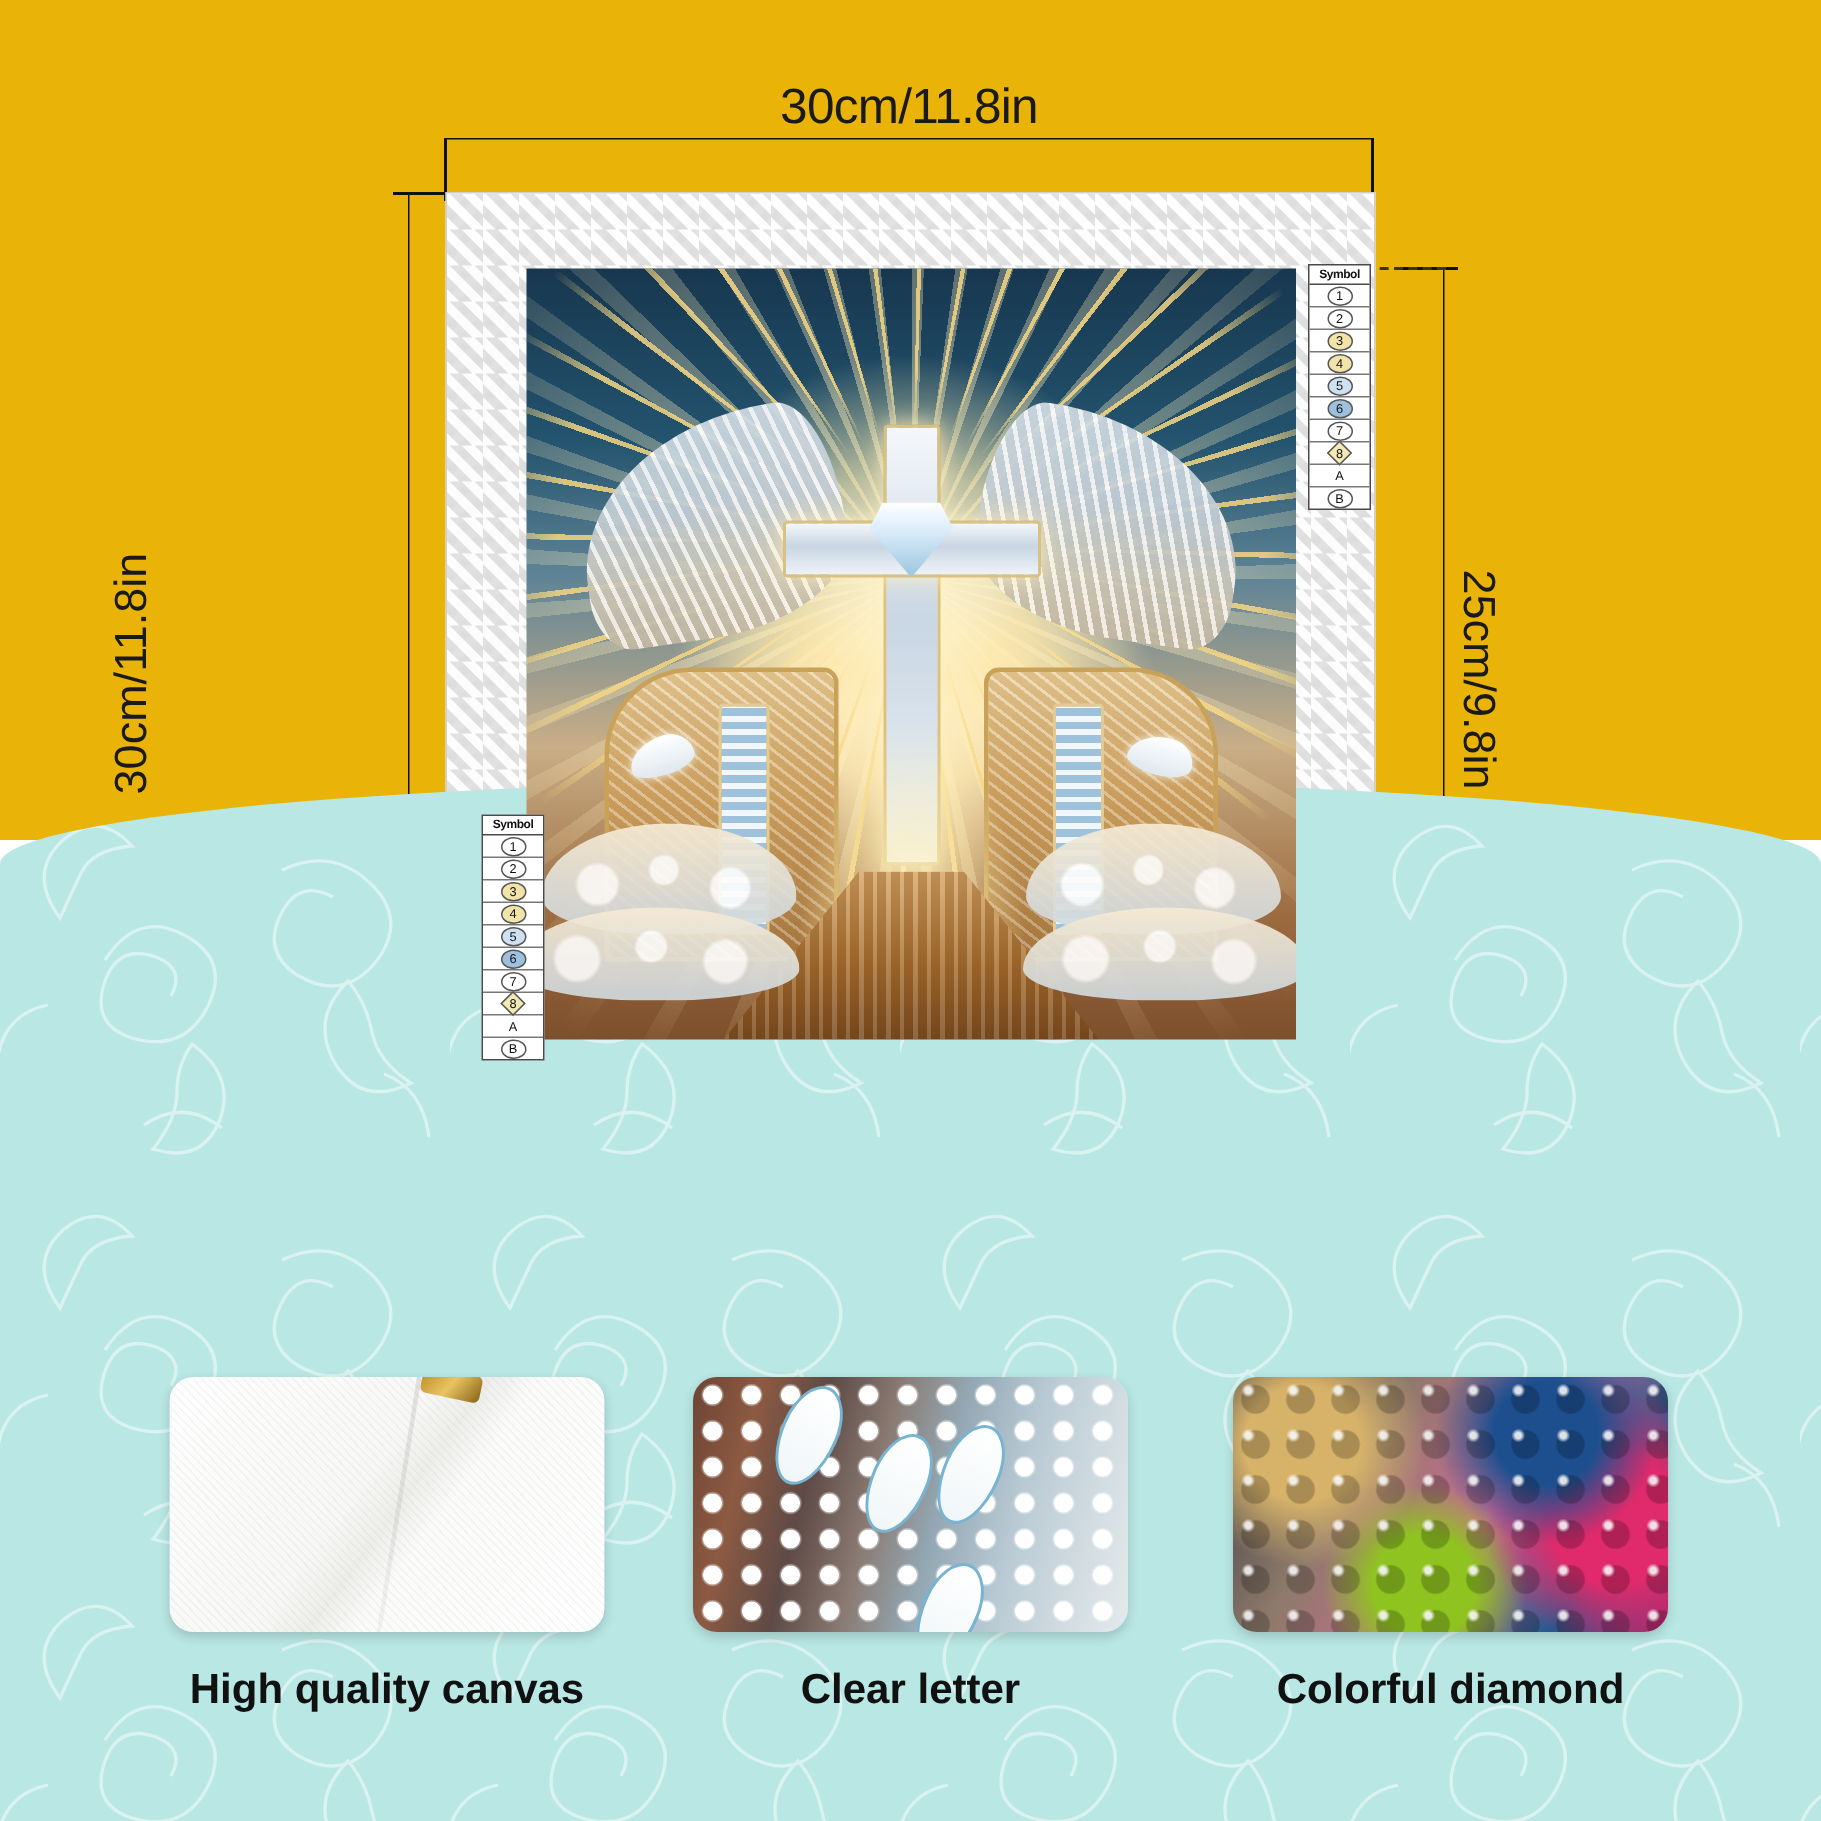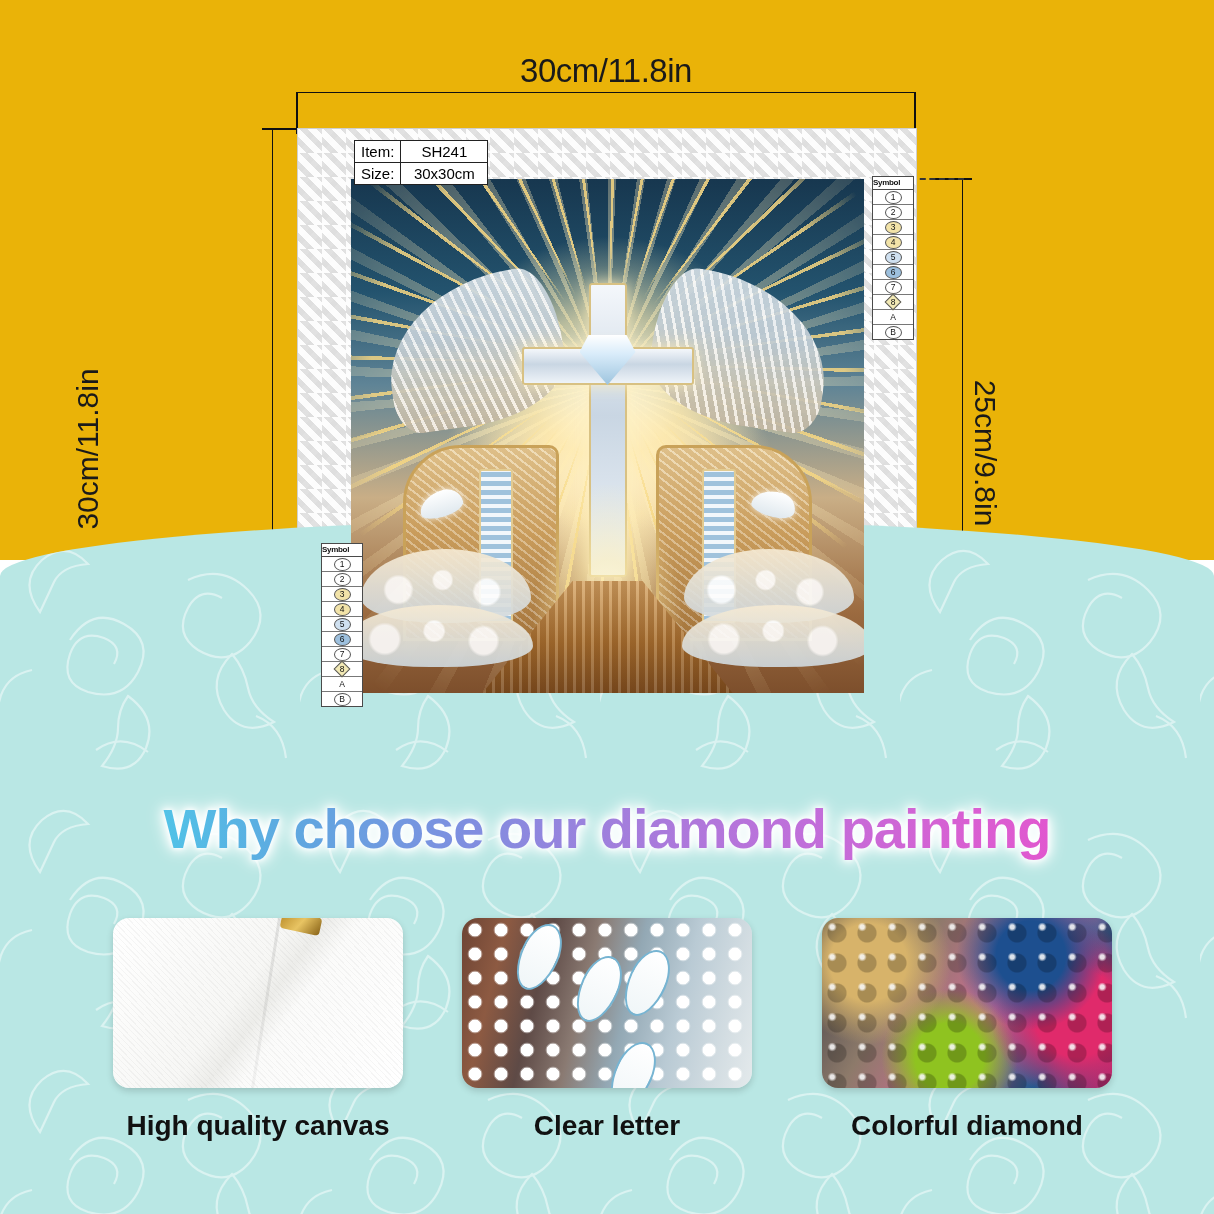--- a/index.html
+++ b/index.html
@@ -232,20 +232,21 @@
   }
   #dove-l{left:68px;bottom:176px;transform:rotate(-16deg);}
   #dove-r{right:68px;bottom:176px;transform:rotate(16deg);}
 
   
   .symbol-legend{
     position:absolute;z-index:8;
     background:#ffffff;border:1.4px solid #4a4a4a;
     width:40px;
     font-size:8px;color:#111;
+    text-align:center;
   }
   #symbol-legend-top{left:872px;top:176px;}
   #symbol-legend-bottom{left:321px;top:543px;}
   .symbol-legend .sym-head{
     font-size:8px;font-weight:700;line-height:12px;height:12px;
     border-bottom:1.2px solid #4a4a4a;letter-spacing:-.3px;
   }
   .symbol-legend .sym-row{
     height:14px;line-height:14px;border-bottom:1px solid #777;
     display:flex;align-items:center;justify-content:center;
@@ -376,32 +377,20 @@
   <div id="dim-right-top-tick"></div>
   <div id="dim-right-bot-tick"></div>
   <div id="dim-right-label">25cm/9.8in</div>
 
   <div id="dash-top" class="dash-leader"></div>
   <div id="dash-bottom" class="dash-leader"></div>
 
   <div id="canvas-sheet">
     <div id="canvas-weave"></div>
 
-    <table id="info-table">
-      <tbody>
-          <tr>
-        <td class="info-key">Item:</td>
-        <td class="info-val">SH241</td>
-      </tr>
-      <tr>
-        <td class="info-key">Size:</td>
-        <td class="info-val">30x30cm</td>
-      </tr>
-    </tbody>
-      </table>
 
     <div id="artwork">
       <div id="rays"></div>
       <div id="ray-beads"></div>
       <div id="core-glow"></div>
 
       <div class="wing" id="wing-left"></div>
       <div class="wing" id="wing-right"></div>
 
       <div id="cross-v"></div>
@@ -511,21 +500,20 @@
           <path d="M188 60 q34 -16 60 10 q24 24 2 52 q-22 26 -52 8 q-24 -16 -10 -42 q12 -22 34 -10"></path>
           <path d="M232 134 q-26 26 -8 56 q18 28 50 12 q-22 -14 -26 -34 q-4 -20 -16 -34z"></path>
           <path d="M256 196 q26 10 30 42"></path>
           <path d="M96 230 q26 -18 52 2"></path>
         </g>
       </pattern>
     </defs>
     <rect width="1214" height="694" fill="url(#rosepat)"></rect>
   </svg>
 
-  <div id="headline">Why choose our diamond painting</div>
 
   <div class="feature" id="feature-1">
     <div class="feature-thumb" id="thumb-canvas">
       <div class="fold"></div>
       <div class="gold-bit"></div>
     </div>
     <div class="feature-caption">High quality canvas</div>
   </div>
 
   <div class="feature" id="feature-3">

